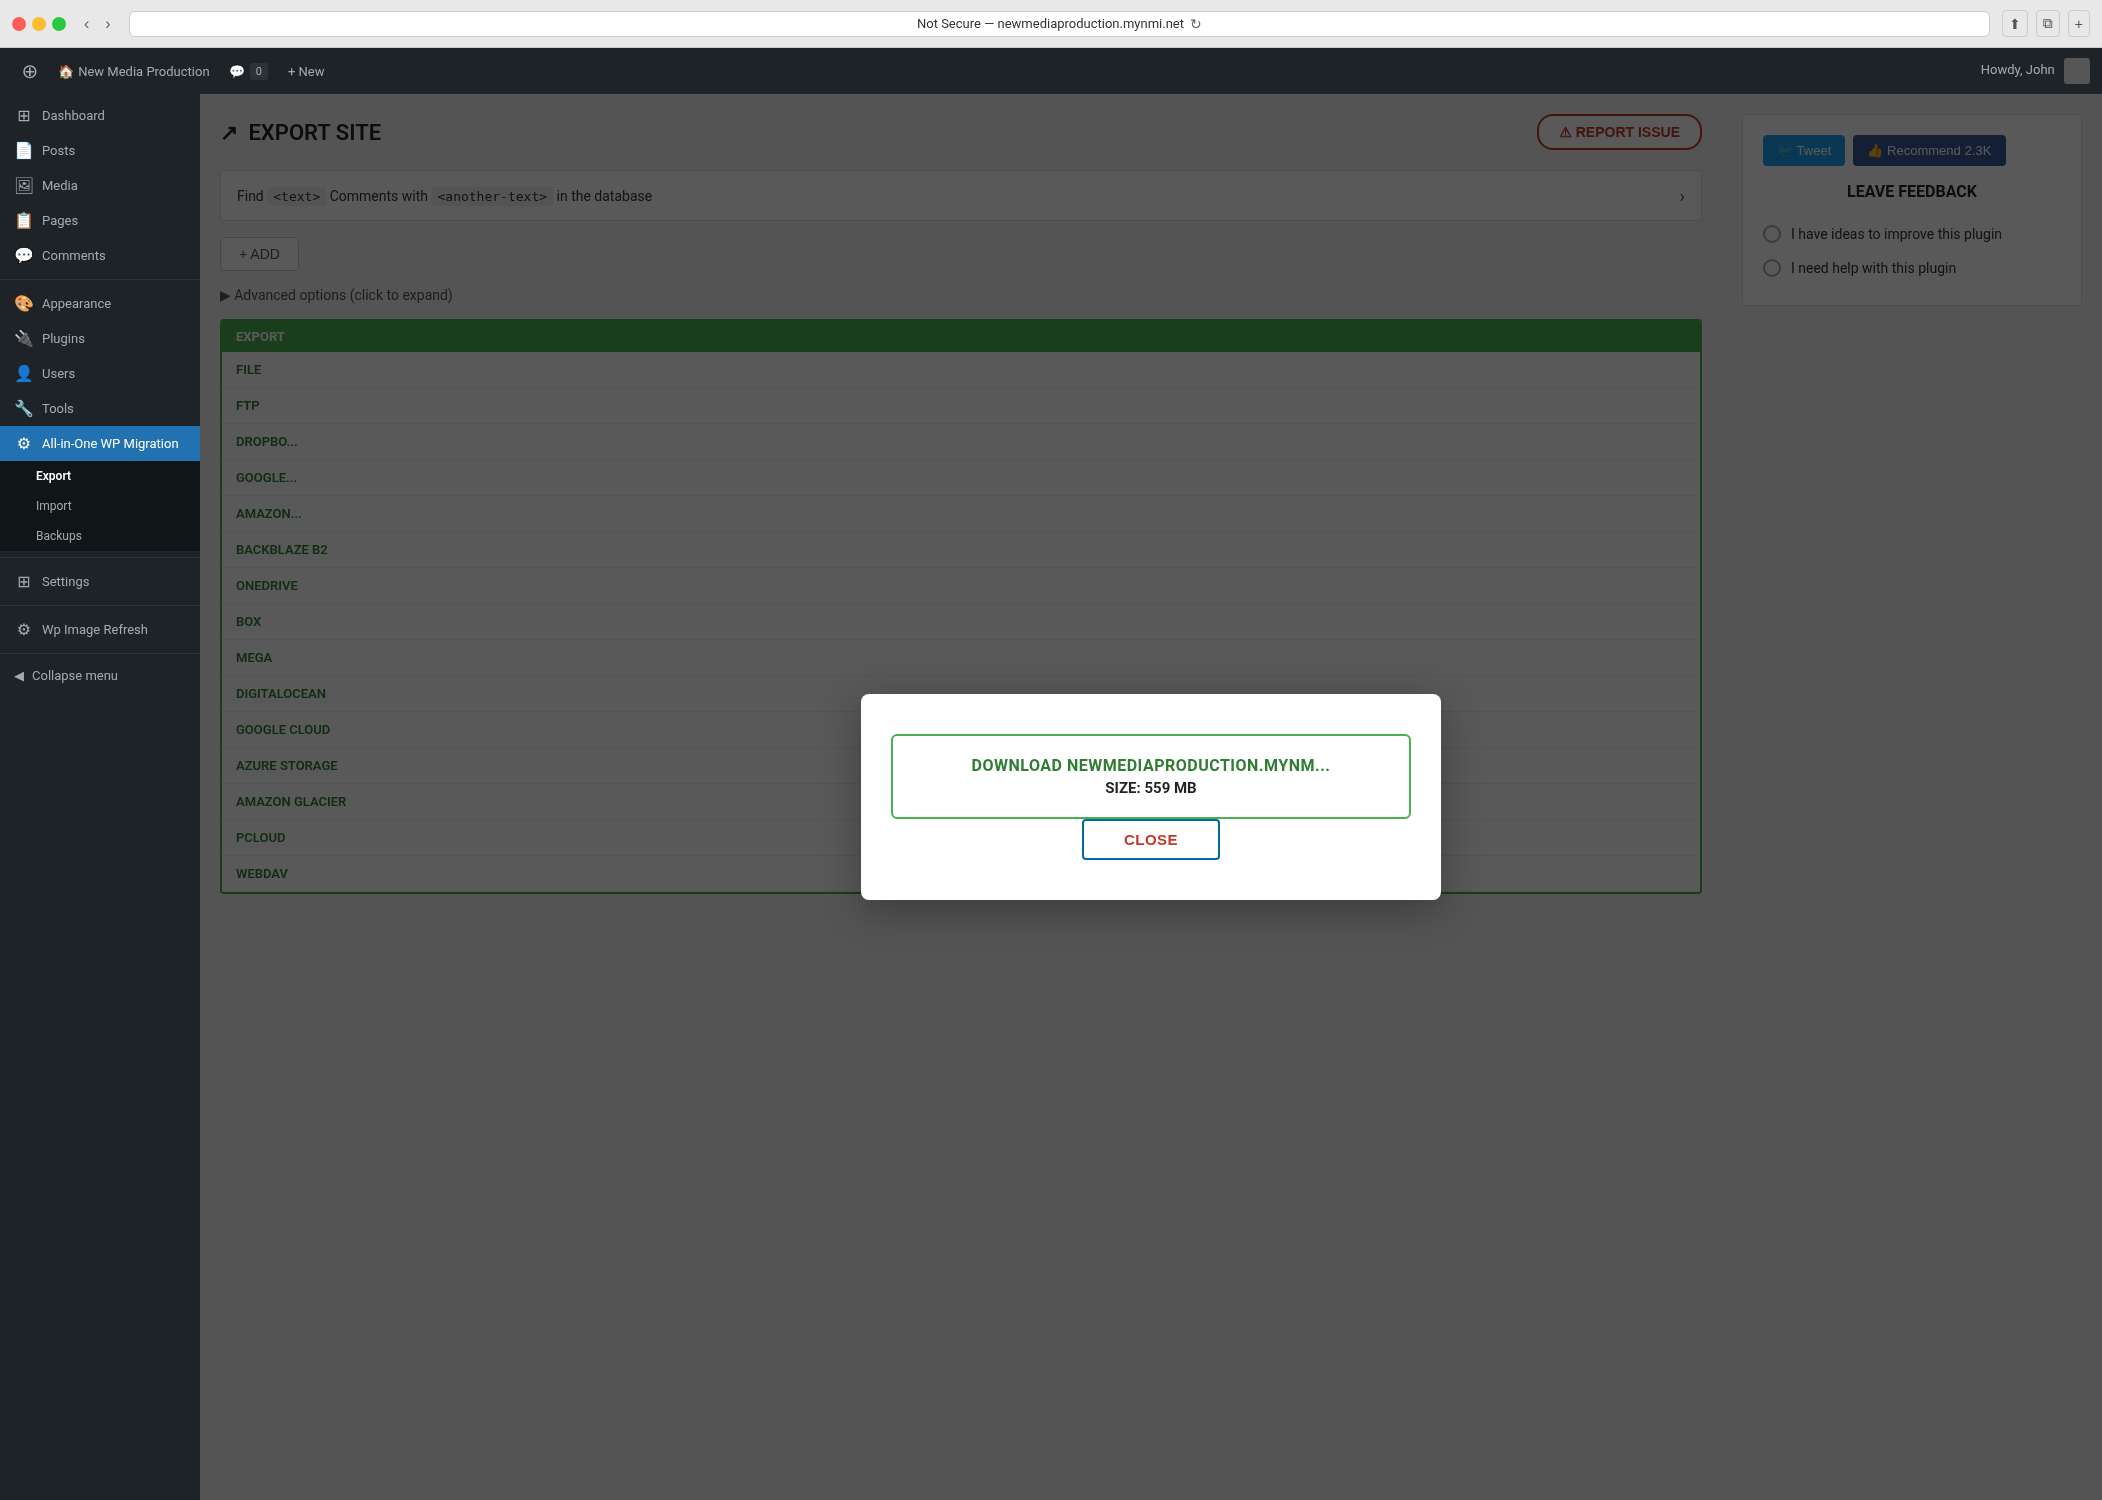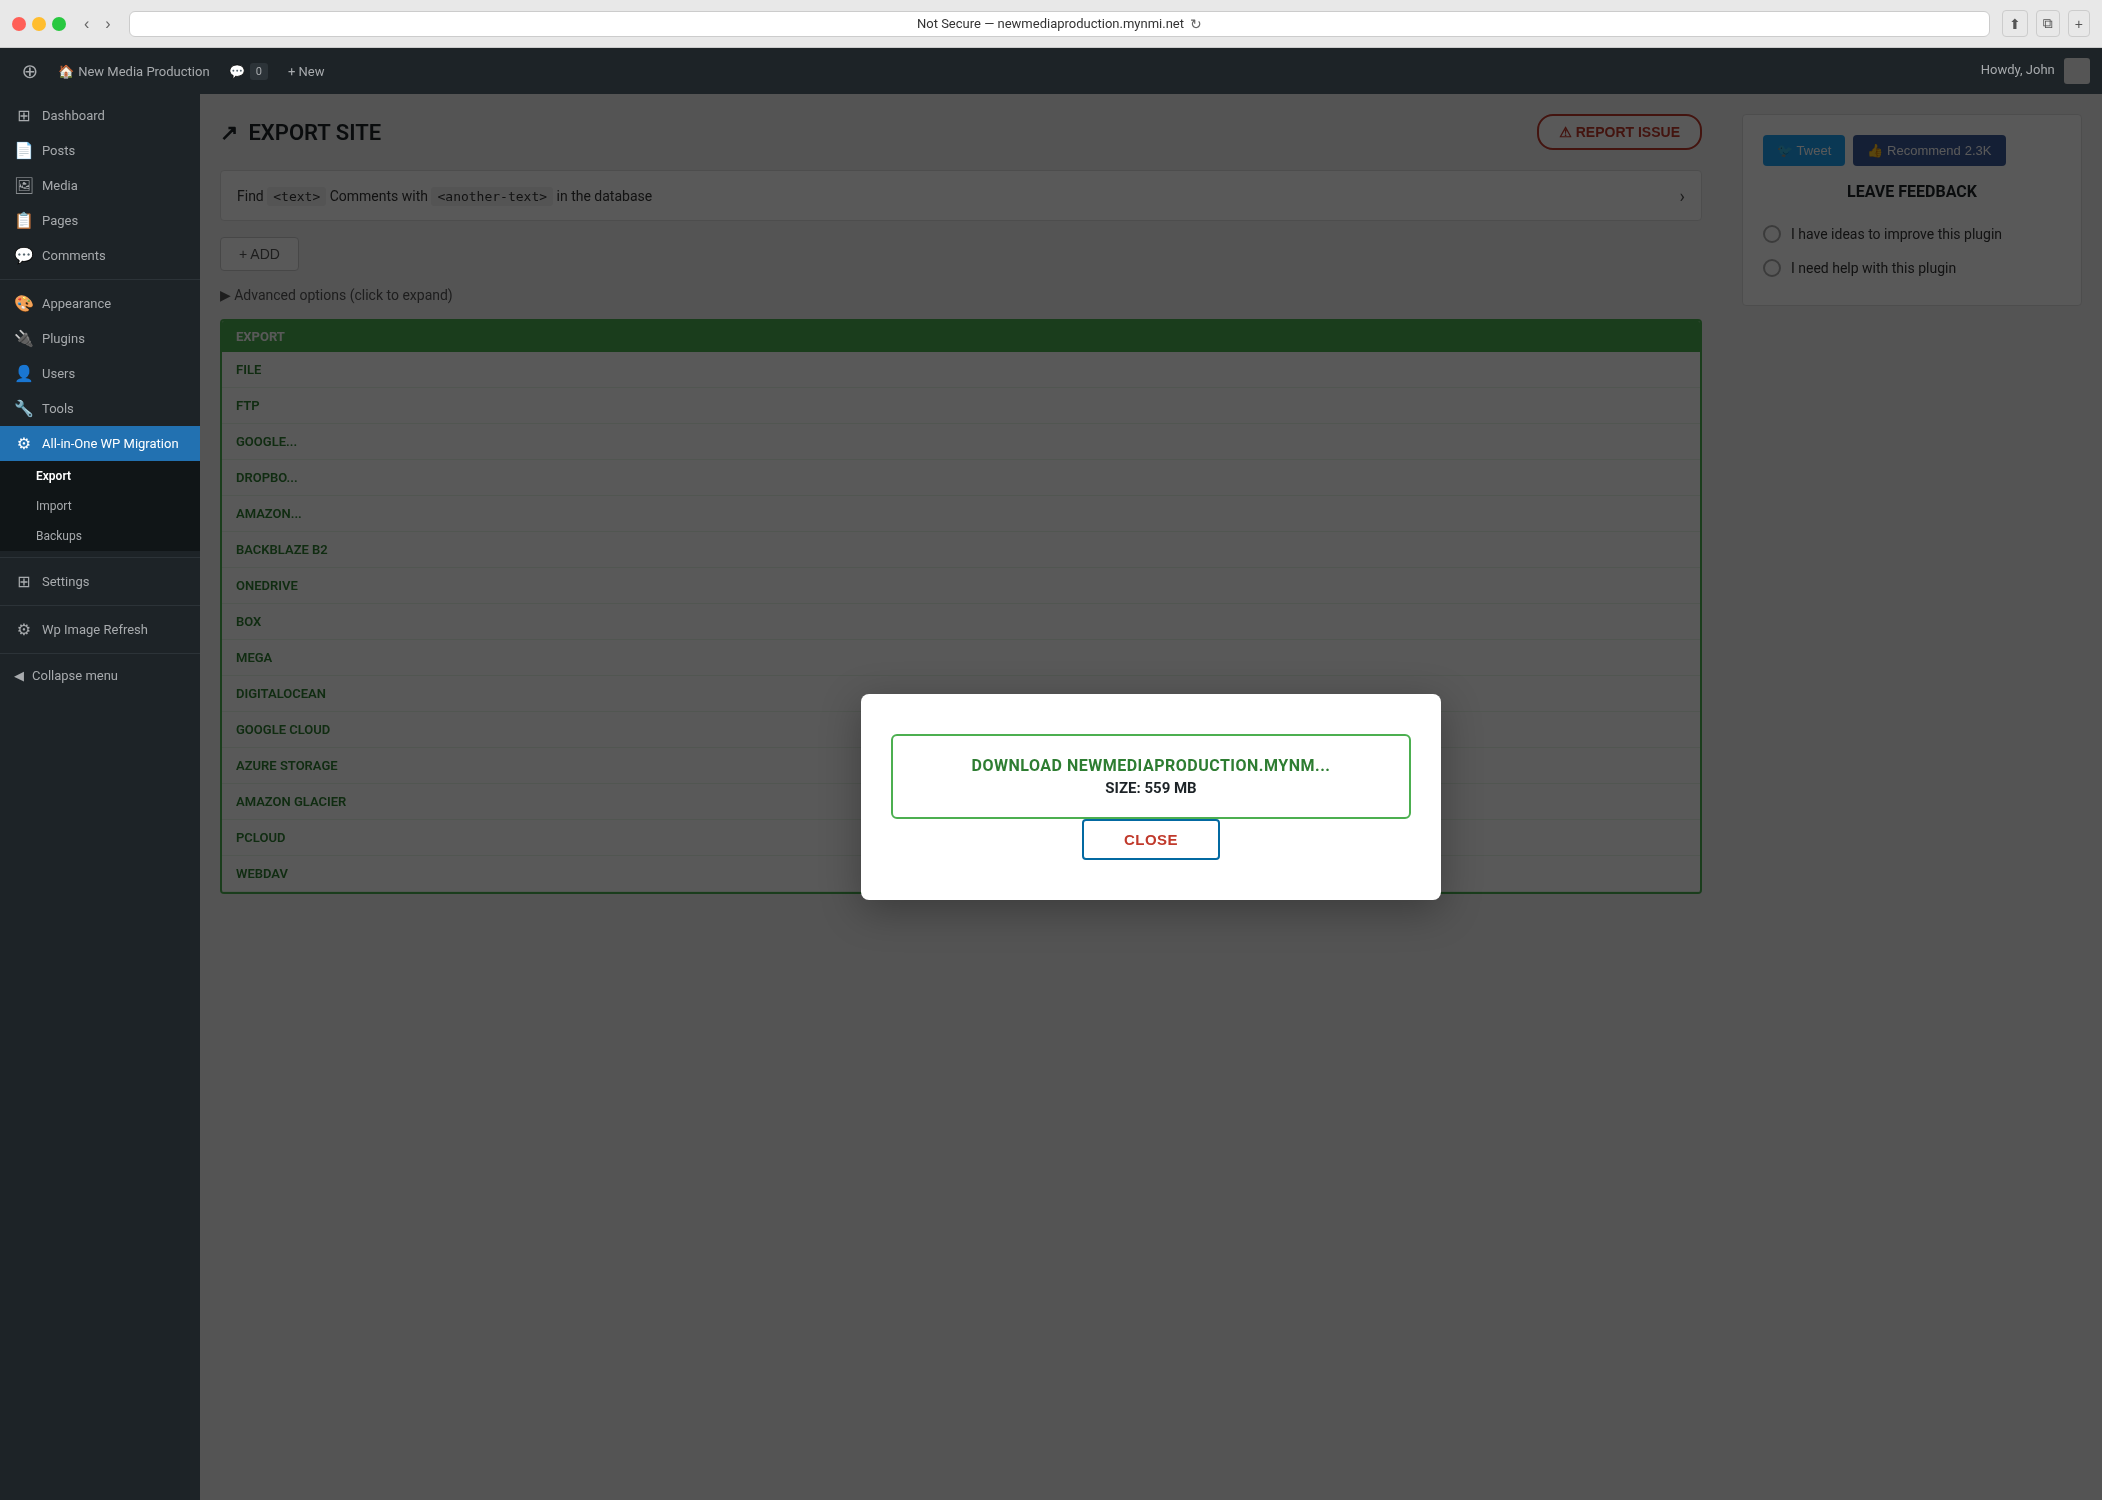--- a/index.html
+++ b/index.html
@@ -398,22 +398,22 @@
 
         <div class="advanced-options">
           <span>▶ Advanced options</span>
           <span>(click to expand)</span>
         </div>
 
         <div class="export-table">
           <div class="export-table-header">EXPORT</div>
           <div class="export-table-item">FILE</div>
           <div class="export-table-item">FTP</div>
+          <div class="export-table-item">DROPBO...</div>
           <div class="export-table-item">GOOGLE...</div>
-          <div class="export-table-item">DROPBO...</div>
           <div class="export-table-item">AMAZON...</div>
           <div class="export-table-item">BACKBLAZE B2</div>
           <div class="export-table-item">ONEDRIVE</div>
           <div class="export-table-item">BOX</div>
           <div class="export-table-item">MEGA</div>
           <div class="export-table-item">DIGITALOCEAN</div>
           <div class="export-table-item">GOOGLE CLOUD</div>
           <div class="export-table-item">AZURE STORAGE</div>
           <div class="export-table-item">AMAZON GLACIER</div>
           <div class="export-table-item">PCLOUD</div>

